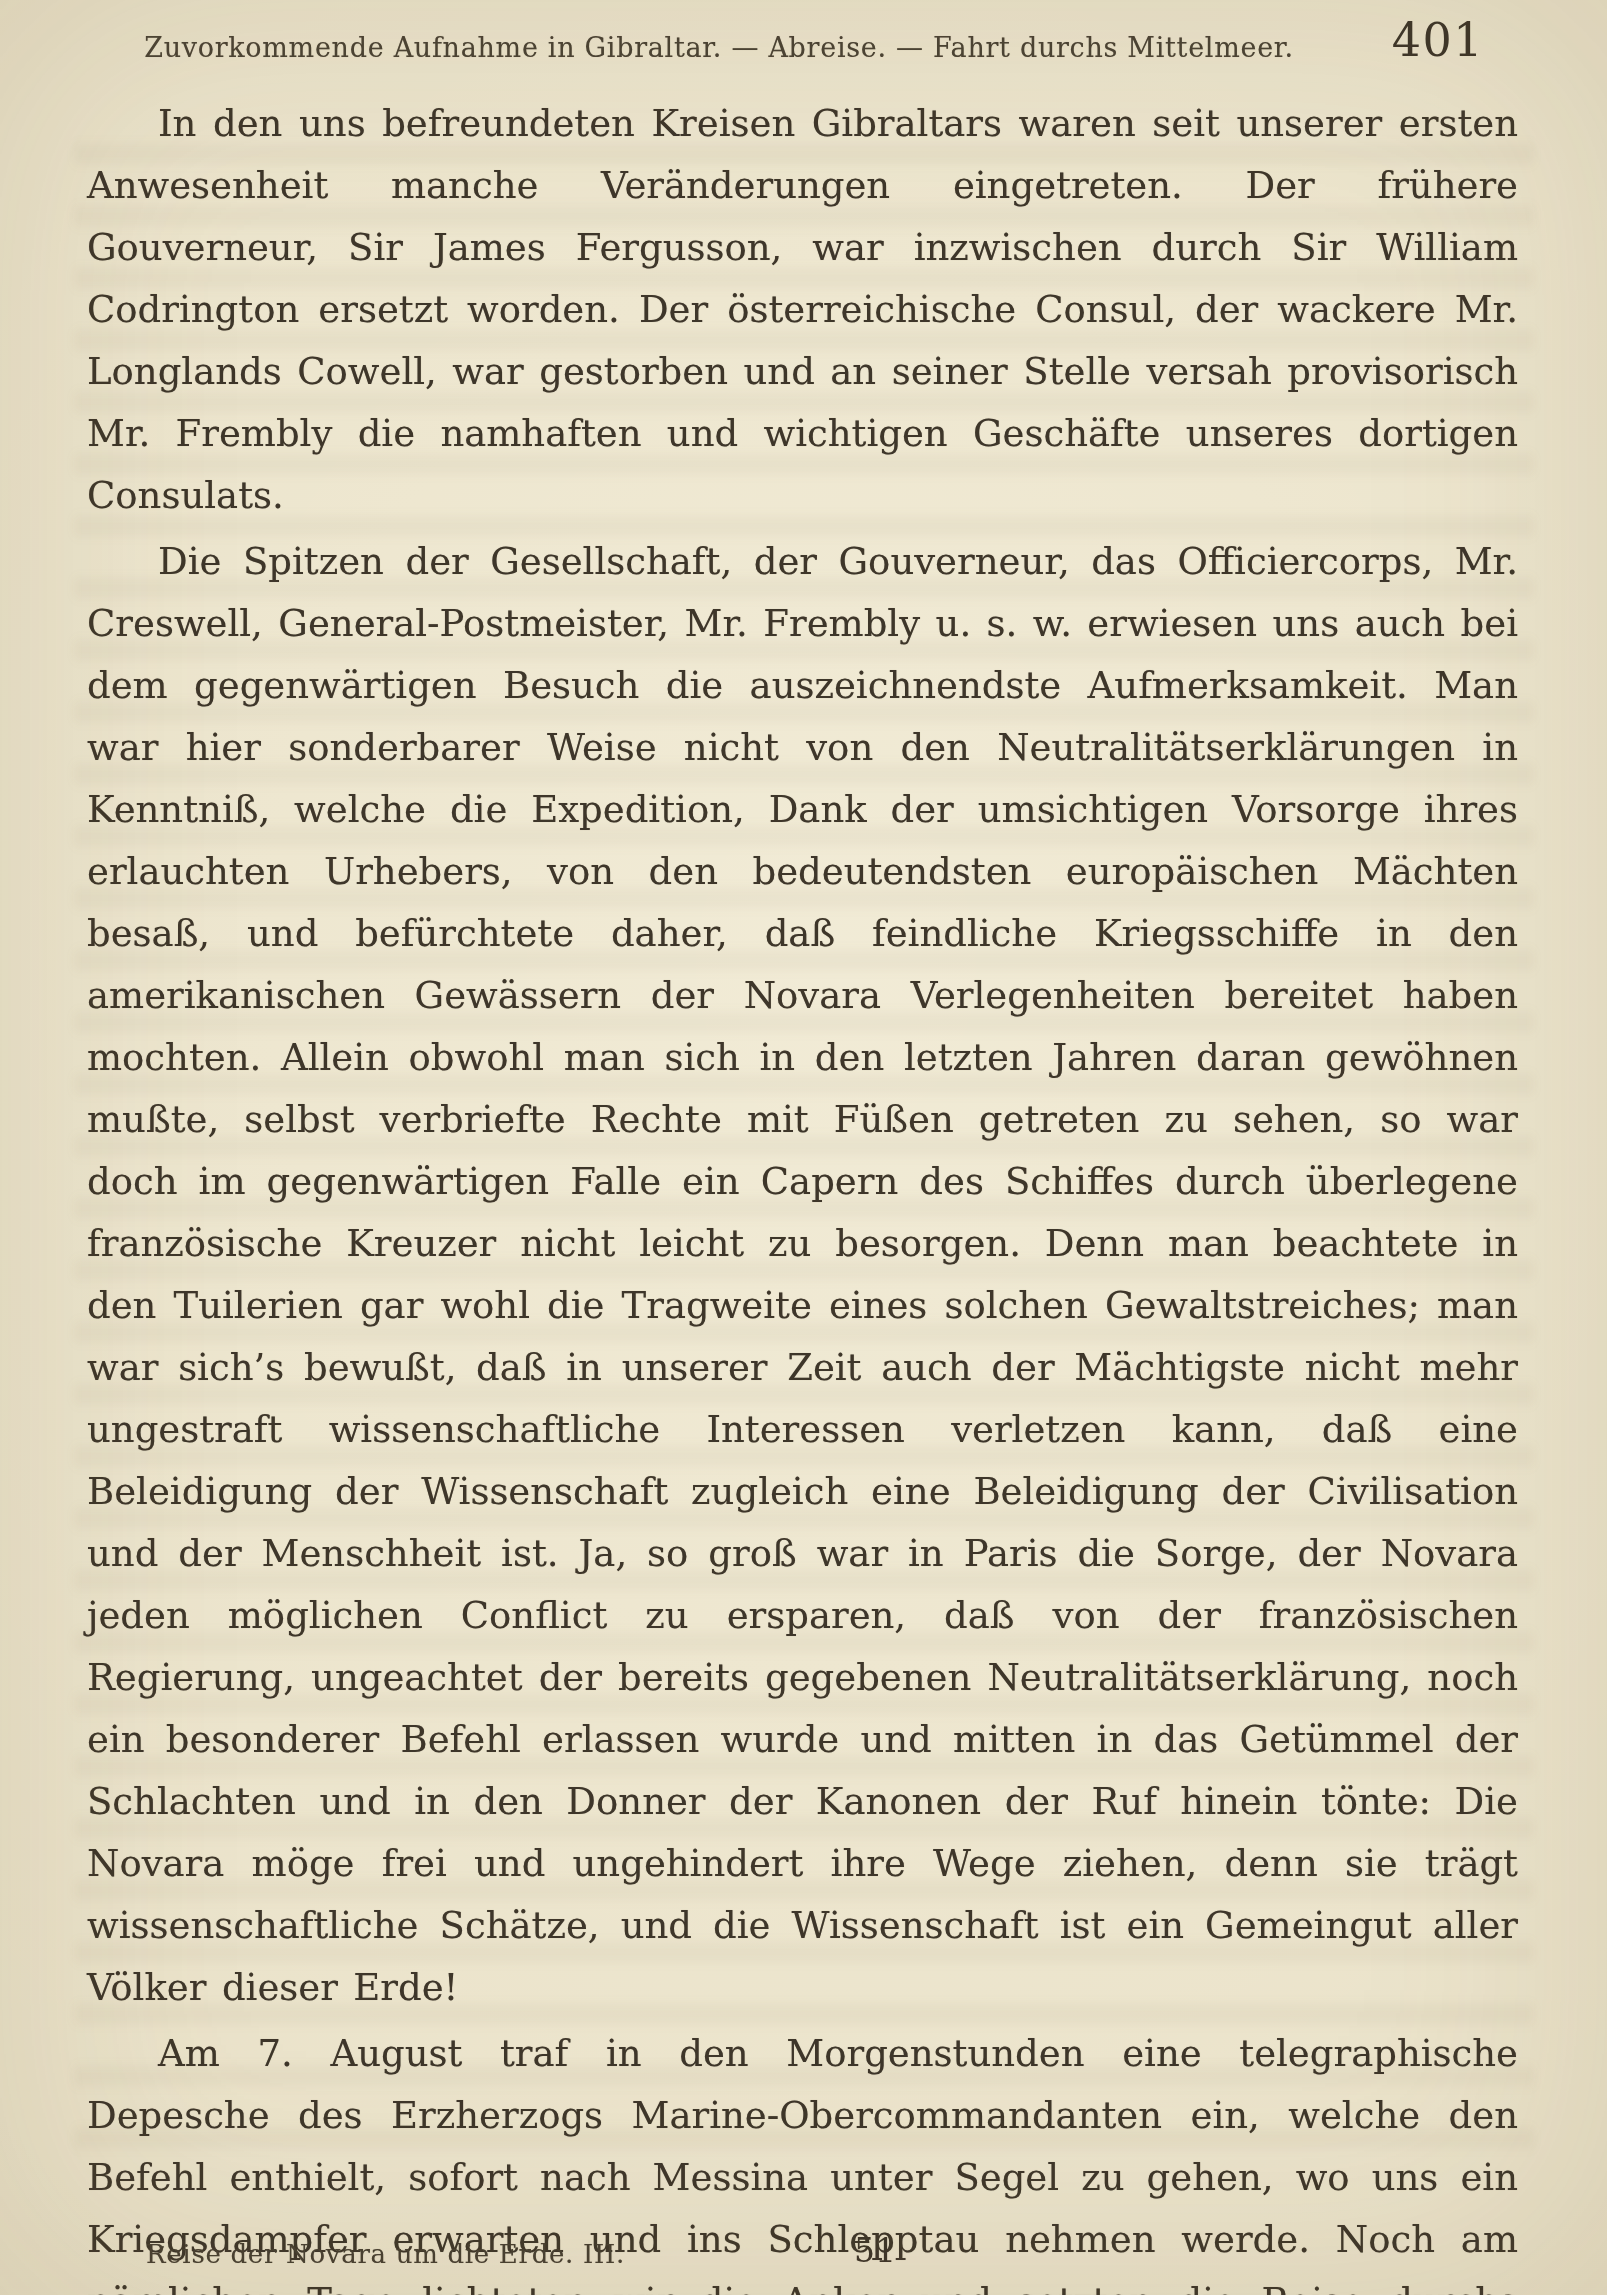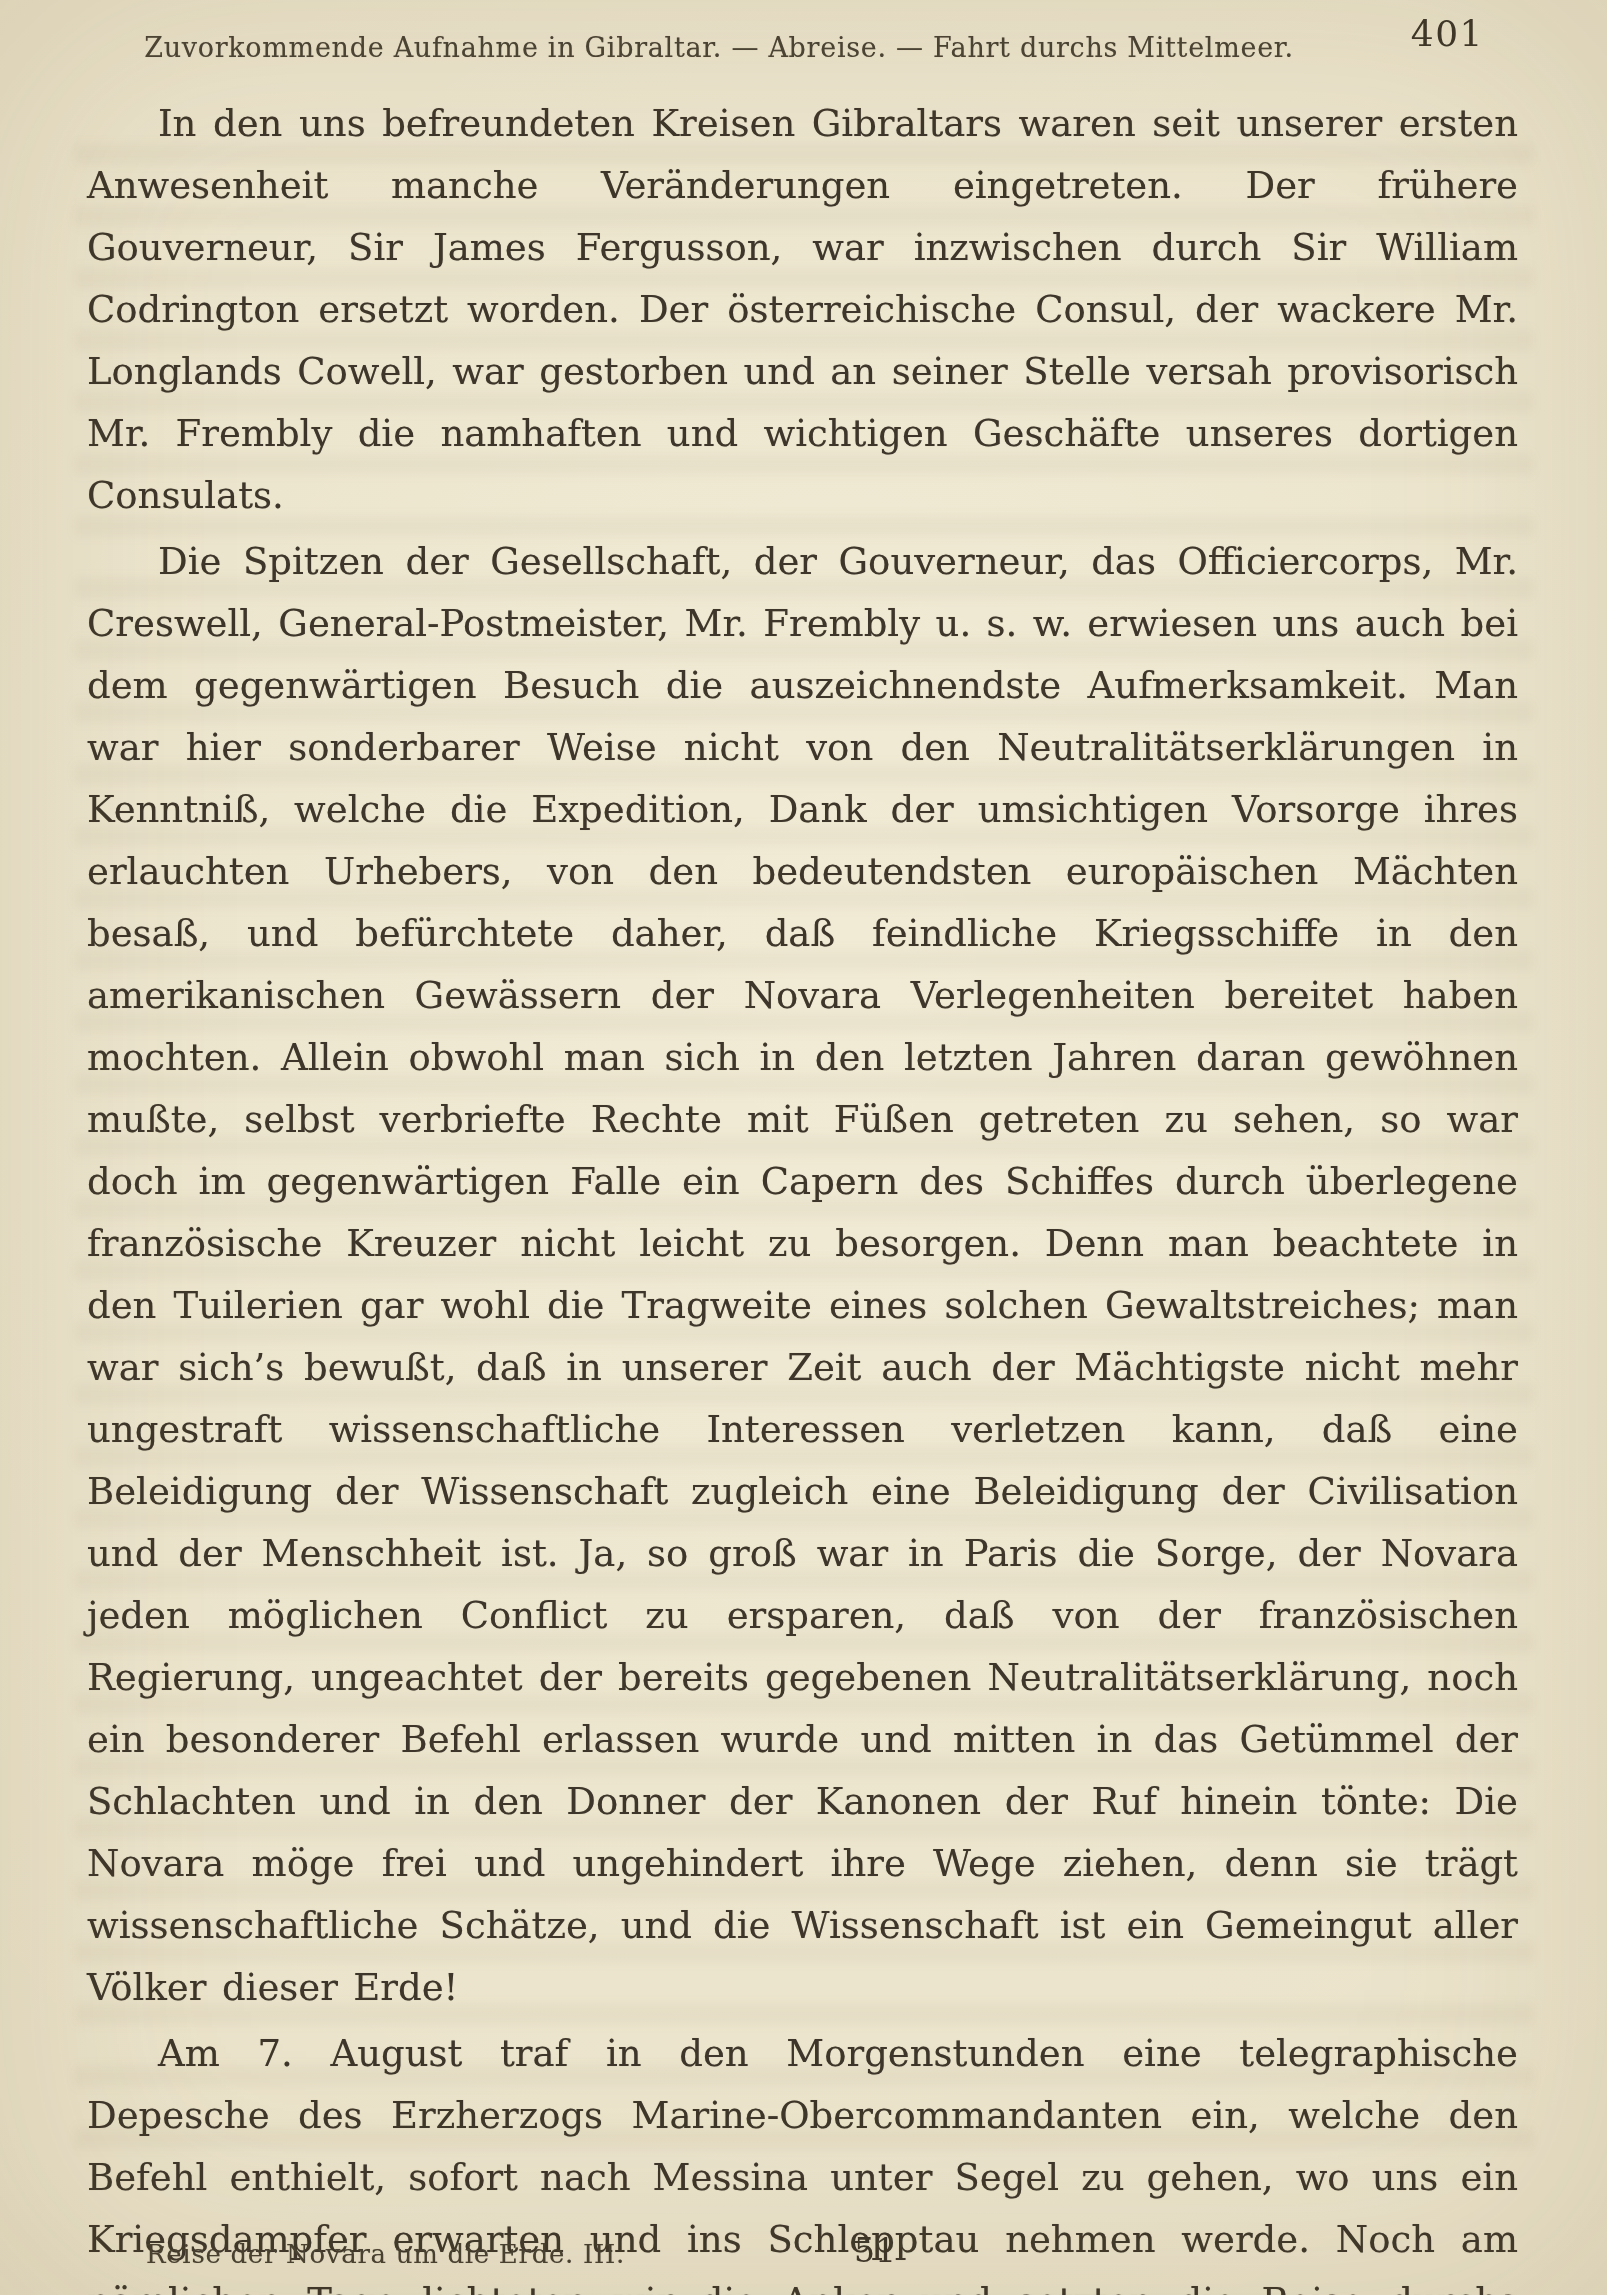--- a/index.html
+++ b/index.html
@@ -65,21 +65,21 @@
     font-size: 27px;
     letter-spacing: 0.7px;
     color: #4a4234;
     white-space: nowrap;
     text-shadow: 0 0 0.7px rgba(74,66,52,0.35);
   }
   .page-number {
     position: absolute;
     right: 41px;
     top: 0;
-    font-size: 36px;
+    font-size: 46px;
     color: #3c3428;
     letter-spacing: 1.5px;
     margin-left: 27px;
   }
 
   .text-block {
     position: absolute;
     top: 89px;
     left: 83px;
     width: 1439px;

